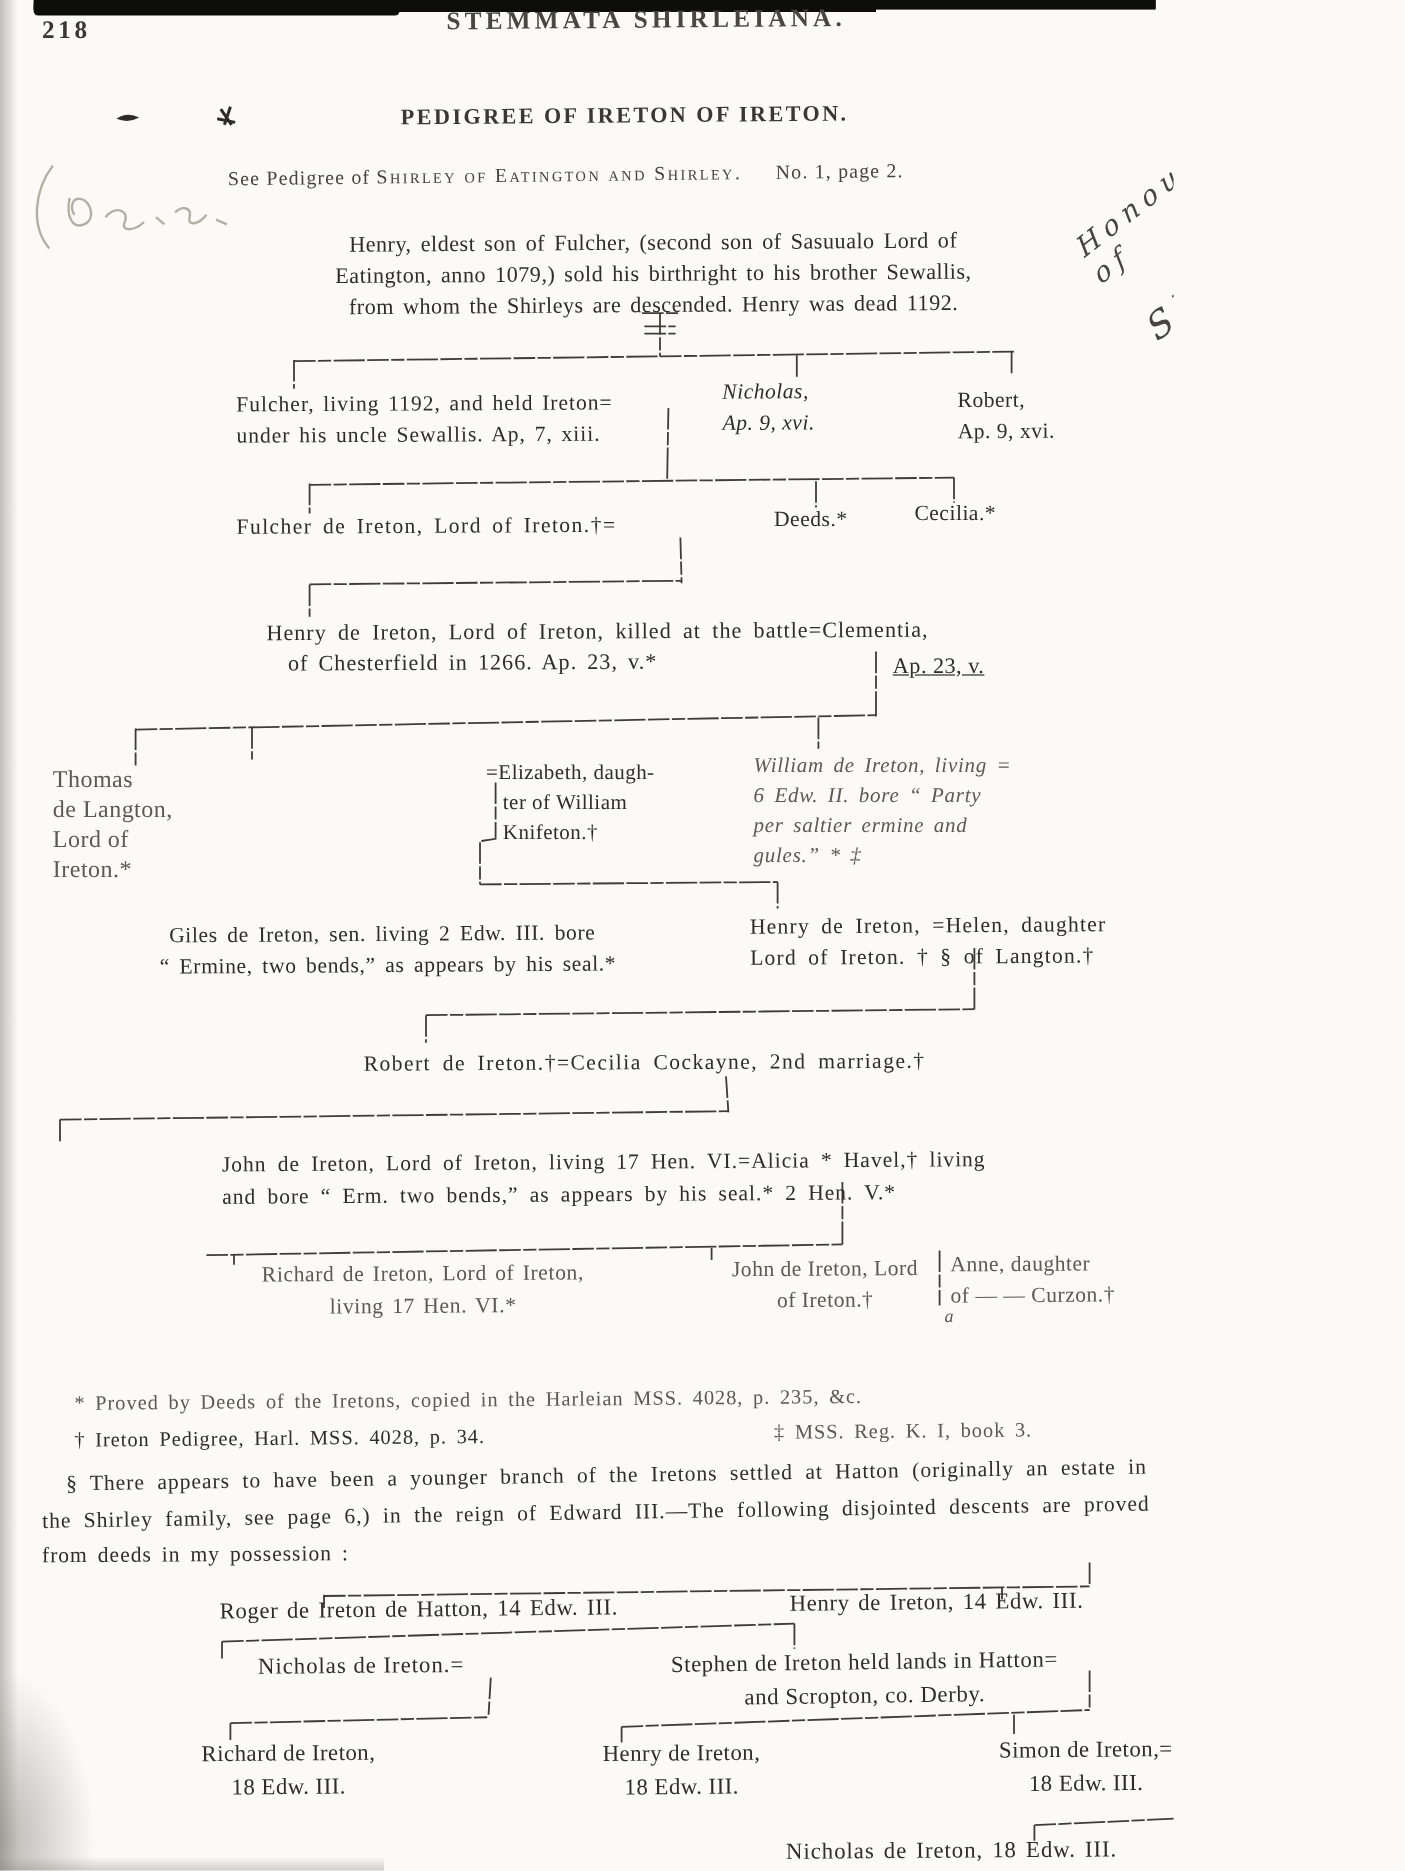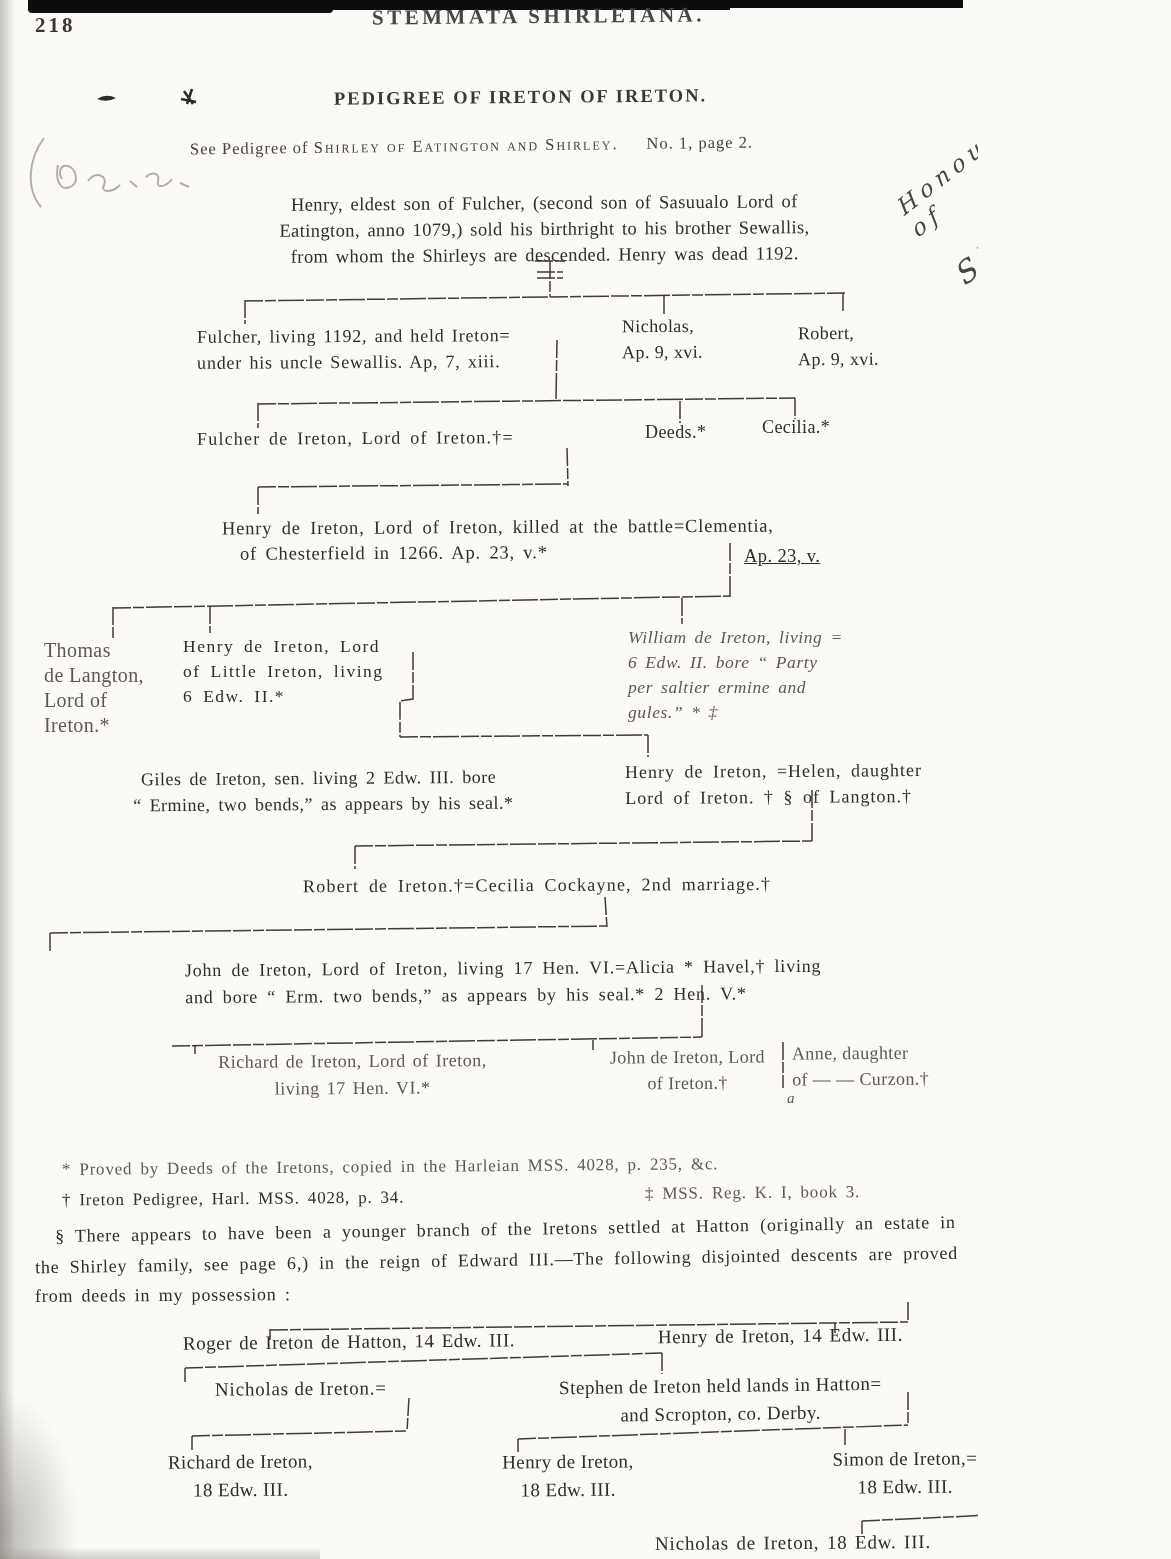--- a/index.html
+++ b/index.html
@@ -125,21 +125,21 @@
   <div class="t ctr" style="left:222px;top:190px;width:645px;font-size:18.5px;line-height:26px;word-spacing:2.5px;transform:rotate(-0.4deg);">
     <div>Henry, eldest son of Fulcher, (second son of Sasuualo Lord of</div>
     <div>Eatington, anno 1079,) sold his birthright to his brother Sewallis,</div>
     <div>from whom the Shirleys are descended.   Henry was dead 1192.</div>
   </div>
 
   <div class="t" style="left:197px;top:323px;line-height:26px;letter-spacing:.8px;word-spacing:2px;transform:rotate(-0.3deg);">
     <div>Fulcher, living 1192, and held Ireton=</div>
     <div>under his uncle Sewallis. Ap, 7, xiii.</div>
   </div>
-  <div class="t" style="left:622px;top:313px;line-height:26px;transform:rotate(-0.3deg);">
+  <div class="t" style="left:602px;top:313px;line-height:26px;transform:rotate(-0.3deg);font-style:italic;">
     <div>Nicholas,</div>
     <div>Ap. 9, xvi.</div>
   </div>
   <div class="t" style="left:798px;top:308px;line-height:26px;transform:rotate(-0.3deg);margin-top:12px;">
     <div>Robert,</div>
     <div>Ap. 9, xvi.</div>
   </div>
 
   <div class="t" style="left:197px;top:428px;letter-spacing:1.2px;word-spacing:3px;transform:rotate(-0.3deg);">Fulcher de Ireton, Lord of Ireton.†=</div>
   <div class="t" style="left:645px;top:422px;">Deeds.*</div>
@@ -148,24 +148,24 @@
   <div class="t" style="left:222px;top:517px;font-size:18.5px;letter-spacing:.8px;word-spacing:4px;transform:rotate(-0.3deg);">Henry de Ireton, Lord of Ireton, killed at the battle=Clementia,</div>
   <div class="t" style="left:240px;top:543px;font-size:18.5px;letter-spacing:.8px;word-spacing:3px;transform:rotate(-0.3deg);">of Chesterfield in 1266. Ap. 23, v.*</div>
   <div class="t" style="left:744px;top:546px;font-size:18.5px;text-decoration:underline;">Ap. 23, v.</div>
 
   <div class="t faint" style="left:44px;top:638px;font-size:20px;line-height:25px;">
     <div>Thomas</div>
     <div>de Langton,</div>
     <div>Lord of</div>
     <div>Ireton.*</div>
   </div>
-  <div class="t" style="left:183px;top:634px;font-size:17.5px;line-height:25px;letter-spacing:1.5px;word-spacing:4px;">
-    <div>Henry de Ireton, Lord</div>
-    <div>of Little Ireton, living</div>
-    <div>6 Edw. II.*</div>
+  <div class="t" style="left:405px;top:631px;font-size:17.5px;line-height:25px;">
+    <div>=Elizabeth, daugh-</div>
+    <div style="padding-left:14px;">ter of William</div>
+    <div style="padding-left:14px;">Knifeton.†</div>
   </div>
   <div class="t faint" style="left:628px;top:625px;font-size:17.5px;line-height:25px;letter-spacing:.6px;word-spacing:3px;font-style:italic;">
     <div>William de Ireton, living =</div>
     <div>6 Edw. II. bore “ Party</div>
     <div>per saltier ermine and</div>
     <div>gules.” * ‡</div>
   </div>
 
   <div class="t" style="left:133px;top:765px;line-height:26px;letter-spacing:.5px;word-spacing:3px;transform:rotate(-0.4deg);">
     <div style="padding-left:8px;">Giles de Ireton, sen. living 2 Edw. III. bore</div>

